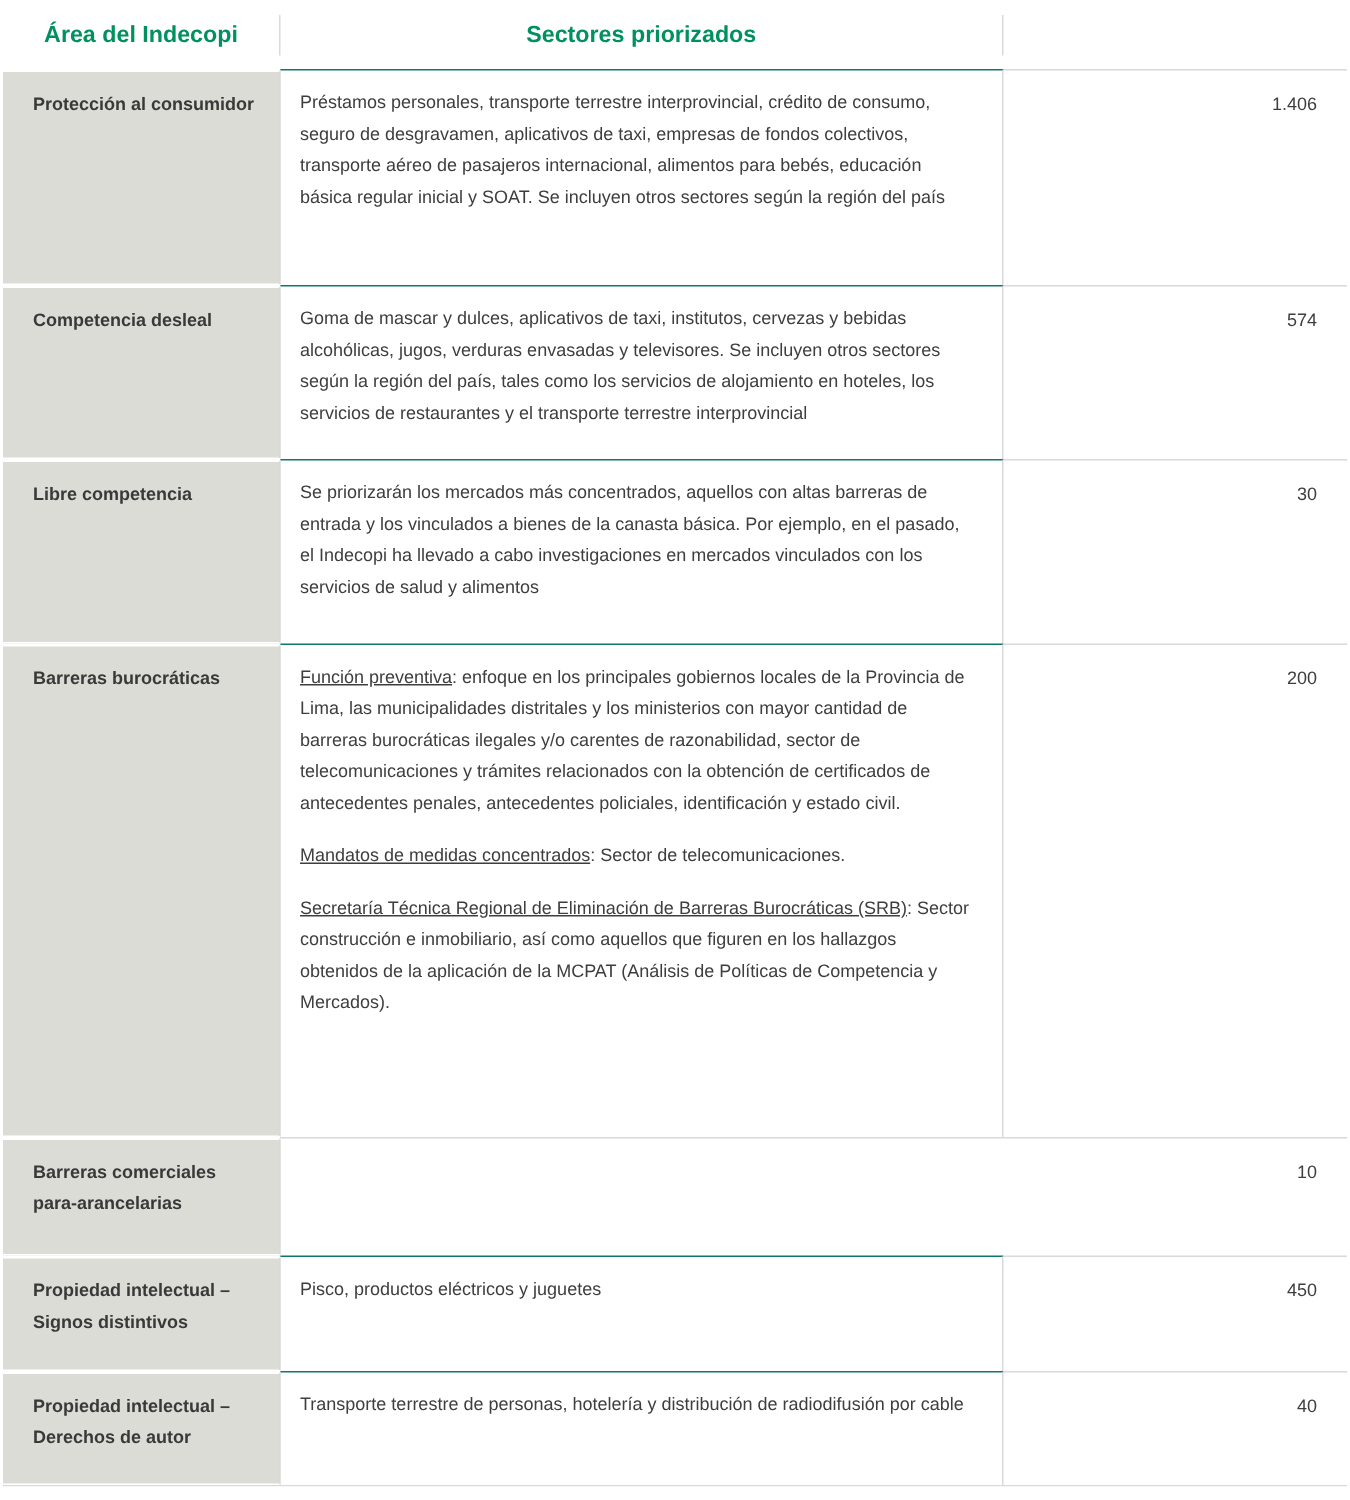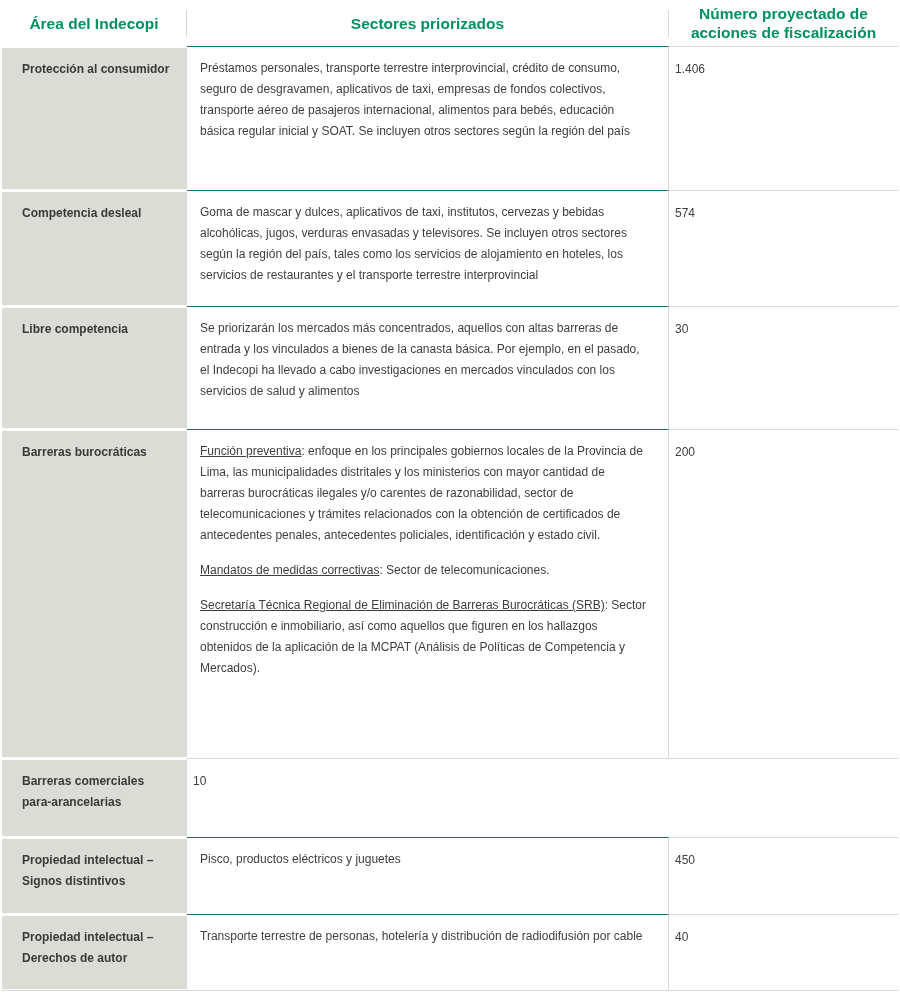--- a/index.html
+++ b/index.html
@@ -55,21 +55,21 @@
     border-top: 2px solid #ffffff;
     border-bottom: 1px solid #ffffff;
   }
   .cell.c2 {
     padding: 11px 18px 11px 13px;
     border-right: 1px solid #d9d9d9;
     border-top: 1px solid #0f766e;
   }
   .cell.c3 {
     padding: 12px 20px 12px 6px;
-    text-align: left;
+    text-align: right;
     border-top: 1px solid #d9d9d9;
   }
   .cell.c2 p { margin: 0; }
   .cell.c2 p + p { margin-top: 14px; }
   .lead { text-decoration: underline; }
 
   
   #rows .row:nth-child(1) .cell { min-height: 144px; }
   #rows .row:nth-child(2) .cell { min-height: 116px; }
   #rows .row:nth-child(3) .cell { min-height: 123px; }
@@ -81,23 +81,20 @@
 </head>
 <body>
 
 <div class="table-wrap">
   <div class="header-row">
     <div class="hcell c1">
       <span class="hlabel">Área del Indecopi</span>
     </div>
     <div class="hcell c2">
       <span class="hlabel">Sectores priorizados</span>
-    </div>
-    <div class="hcell c3">
-      <span class="hlabel">Número proyectado de acciones de fiscalización</span>
     </div>
   </div>
   <div id="rows">
       <div class="row">
         <div class="cell c1"><span>Protección al consumidor</span></div>
         <div class="cell c2">
           <p><span>Préstamos personales, transporte terrestre interprovincial, crédito de consumo, seguro de desgravamen, aplicativos de taxi, empresas de fondos colectivos, transporte aéreo de pasajeros internacional, alimentos para bebés, educación básica regular inicial y SOAT. Se incluyen otros sectores según la región del país</span></p>
         </div>
         <div class="cell c3"><span>1.406</span></div>
       </div>
@@ -112,21 +109,21 @@
         <div class="cell c1"><span>Libre competencia</span></div>
         <div class="cell c2">
           <p><span>Se priorizarán los mercados más concentrados, aquellos con altas barreras de entrada y los vinculados a bienes de la canasta básica. Por ejemplo, en el pasado, el Indecopi ha llevado a cabo investigaciones en mercados vinculados con los servicios de salud y alimentos</span></p>
         </div>
         <div class="cell c3"><span>30</span></div>
       </div>
       <div class="row">
         <div class="cell c1"><span>Barreras burocráticas</span></div>
         <div class="cell c2">
           <p><span class="lead">Función preventiva</span><span>: enfoque en los principales gobiernos locales de la Provincia de Lima, las municipalidades distritales y los ministerios con mayor cantidad de barreras burocráticas ilegales y/o carentes de razonabilidad, sector de telecomunicaciones y trámites relacionados con la obtención de certificados de antecedentes penales, antecedentes policiales, identificación y estado civil.</span></p>
-          <p><span class="lead">Mandatos de medidas correctivas</span><span>: Sector de telecomunicaciones.</span></p>
+          <p><span class="lead">Mandatos de medidas concentrados</span><span>: Sector de telecomunicaciones.</span></p>
           <p><span class="lead">Secretaría Técnica Regional de Eliminación de Barreras Burocráticas (SRB)</span><span>: Sector construcción e inmobiliario, así como aquellos que figuren en los hallazgos obtenidos de la aplicación de la MCPAT (Análisis de Políticas de Competencia y Mercados).</span></p>
         </div>
         <div class="cell c3"><span>200</span></div>
       </div>
       <div class="row">
         <div class="cell c1"><span>Barreras comerciales para-arancelarias</span></div>
         <div class="cell c3"><span>10</span></div>
       </div>
       <div class="row">
         <div class="cell c1"><span>Propiedad intelectual – Signos distintivos</span></div>

